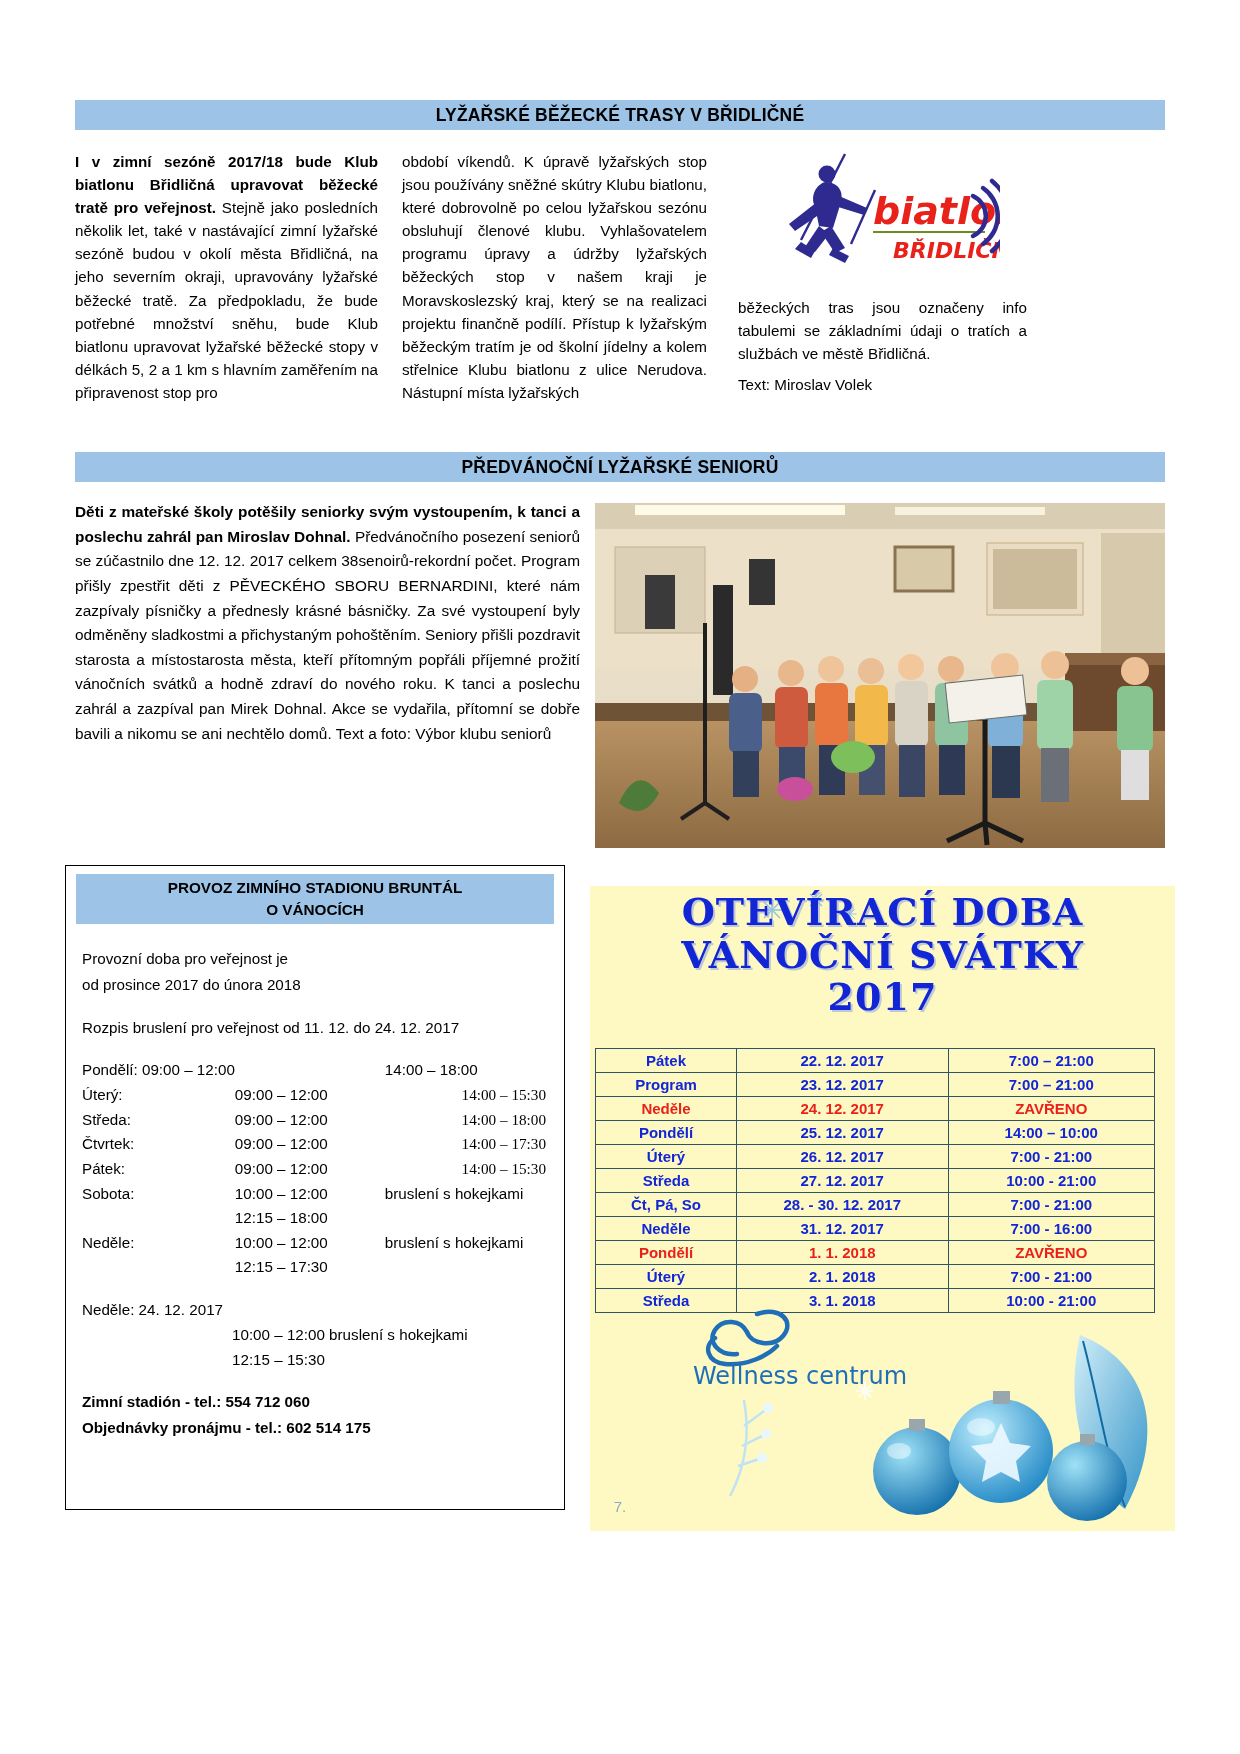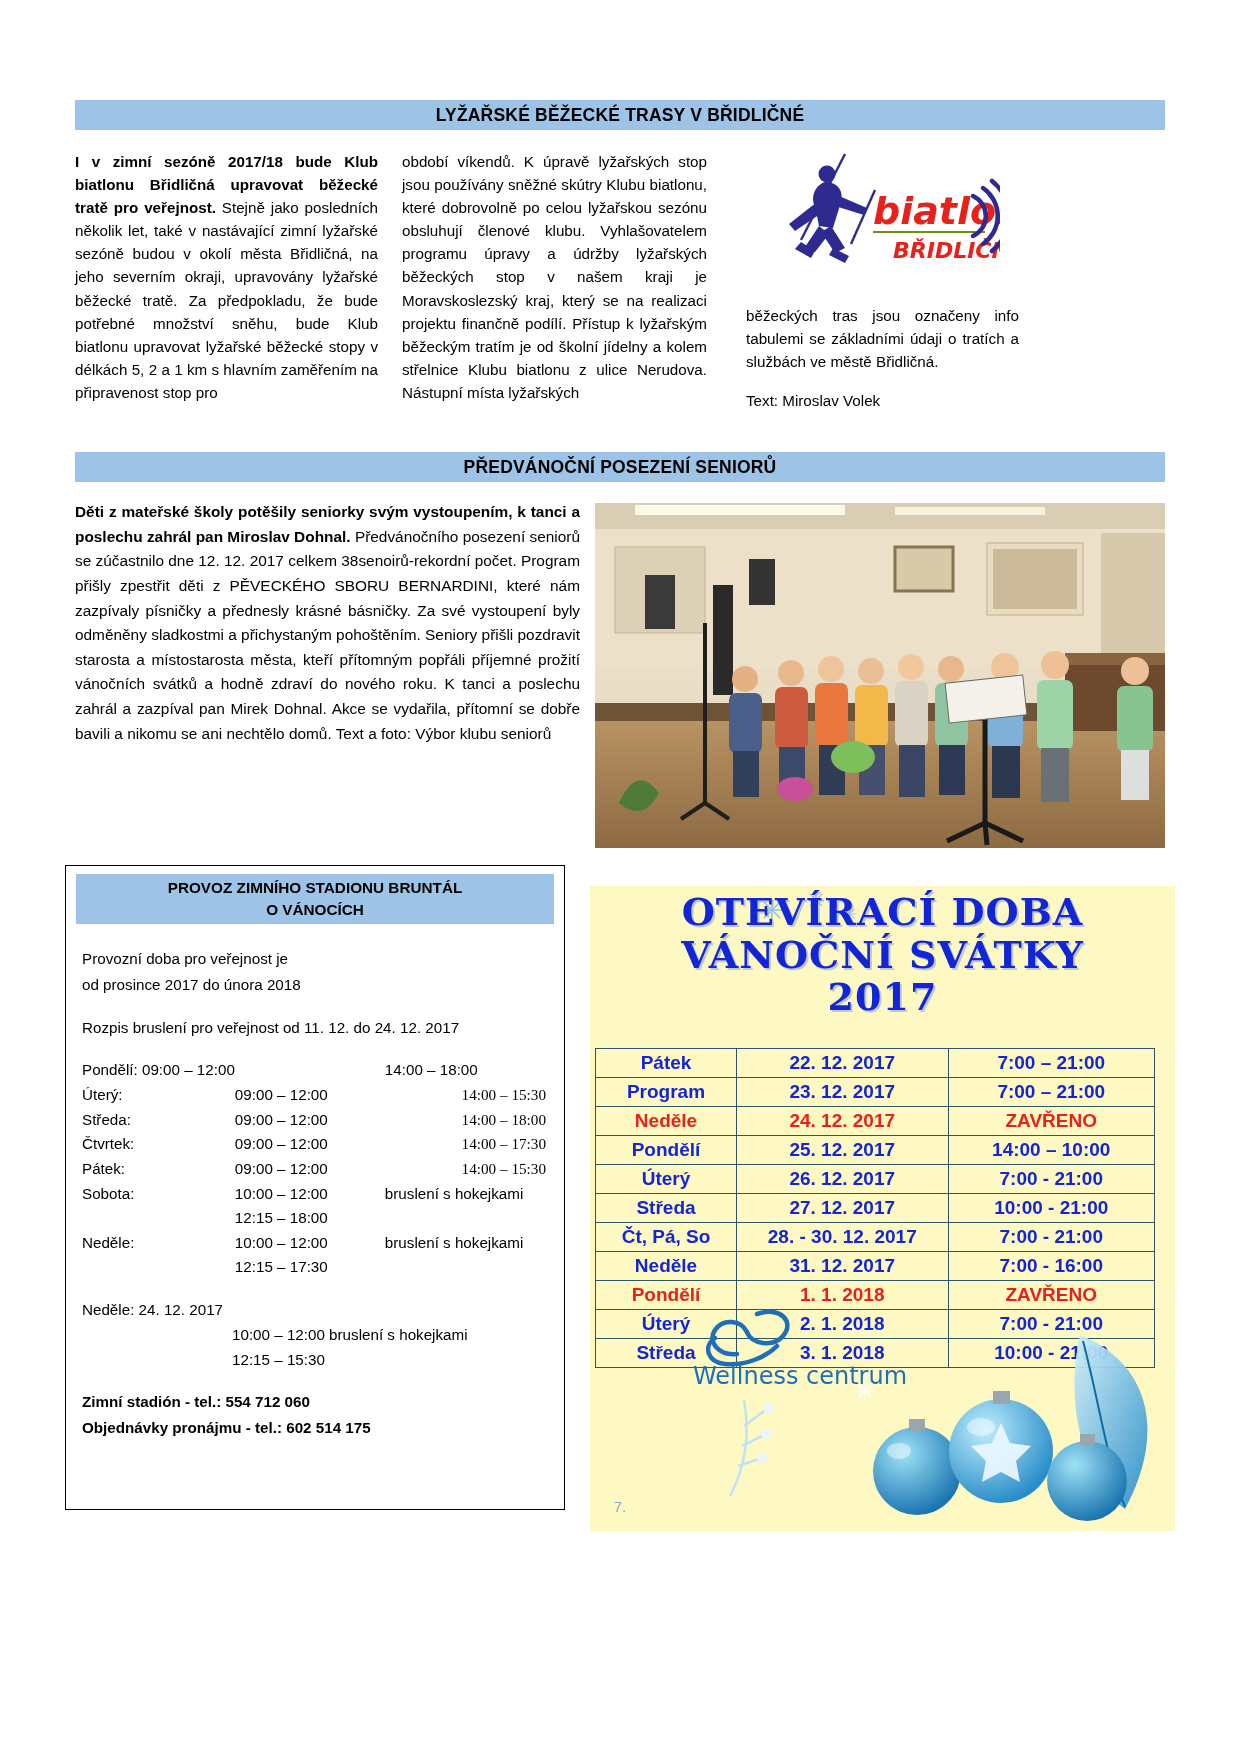--- a/index.html
+++ b/index.html
@@ -28,21 +28,21 @@
 
   
   #art1 { position:absolute; left:75px; top:150px; width:1090px; height:290px; }
   .col { position:absolute; top:0; font-size:15.2px; line-height:1.52;
          text-align:justify; text-justify:inter-word; hyphens:none; }
   #col1 { left:0px;   width:303px; }
   #col2 { left:327px; width:305px; }
   .lead { font-weight:bold; }
   #col3-wrap { position:absolute; left:730px; top:288px; width:305px;
                font-size:15.2px; line-height:1.52; text-align:justify; }
-  #col3-wrap p { margin:16px; }
+  #col3-wrap p { margin:8px; }
   #col3-wrap .nojust { text-align:left; }
 
   
   #logo { position:absolute; left:745px; top:152px; width:255px; height:125px; }
   #logo svg { display:block; }
 
   
   #art2 { position:absolute; left:75px; top:500px; width:505px;
           font-size:15.4px; line-height:1.60; text-align:justify; }
   #art2 .lead { font-weight:bold; }
@@ -72,21 +72,21 @@
   
   #poster { position:absolute; left:590px; top:886px; width:585px; height:645px;
             overflow:hidden; background:#fef9c3; }
   #poster-title { position:absolute; left:0; top:5px; width:585px; text-align:center;
                   font-family:"DejaVu Serif", serif; font-weight:bold;
                   color:#1226D6; font-size:38px; line-height:1.12;
                   letter-spacing:1px;
                   text-shadow:2px 2px 0 rgba(140,160,230,.55); }
   #poster-title .yr { font-size:38px; }
   #wtable { position:absolute; left:5px; top:162px; width:560px;
-            border-collapse:collapse; font-size:19px; }
+            border-collapse:collapse; font-size:15px; }
   #wtable td { border:1px solid #2F5466; padding:3px 4px; text-align:center;
                font-weight:bold; color:#1226D6; height:22px; }
   #wtable td.c-day { width:140px; }
   #wtable td.c-date { width:210px; }
   #wtable td.c-time { width:205px; }
   #wtable tr.red td { color:#E8211B; }
   #wellness { position:absolute; left:95px; top:412px; width:330px; height:95px; }
   .orn { position:absolute; }
 
   
@@ -137,21 +137,21 @@
         <path d="M247 29 A 45 45 0 0 1 247 99"></path>
       </g>
     </svg>
   </div>
 
   <div id="col3-wrap">
     <p>běžeckých tras jsou označeny info tabulemi se základními údaji o tratích a službách ve městě Břidličná.</p>
     <p class="nojust">Text: Miroslav Volek</p>
   </div>
 
-  <div class="bar" id="bar-seniors">PŘEDVÁNOČNÍ POSEZENÍ SENIORŮ</div>
+  <div class="bar" id="bar-seniors">PŘEDVÁNOČNÍ LYŽAŘSKÉ SENIORŮ</div>
 
   <div id="art2">
     <p><span class="lead">Děti z mateřské školy potěšily seniorky svým vystoupením, k tanci a poslechu zahrál pan Miroslav Dohnal.</span>
     <span>Předvánočního posezení seniorů se zúčastnilo dne 12. 12. 2017 celkem 38senoirů-rekordní počet. Program přišly zpestřit děti z PĚVECKÉHO SBORU BERNARDINI, které nám zazpívaly písničky a přednesly krásné básničky. Za své vystoupení byly odměněny sladkostmi a přichystaným pohoštěním. Seniory přišli pozdravit starosta  a místostarosta města, kteří přítomným popřáli příjemné prožití vánočních svátků a hodně zdraví do nového roku. K tanci a poslechu zahrál a zazpíval pan Mirek Dohnal. Akce se vydařila, přítomní se dobře bavili a nikomu se ani nechtělo domů.</span>
     <span>Text a foto: Výbor klubu seniorů</span></p>
   </div>
 
   <div id="photo">
     <svg width="570" height="345" viewBox="0 0 570 345" xmlns="http://www.w3.org/2000/svg">
       <defs>

